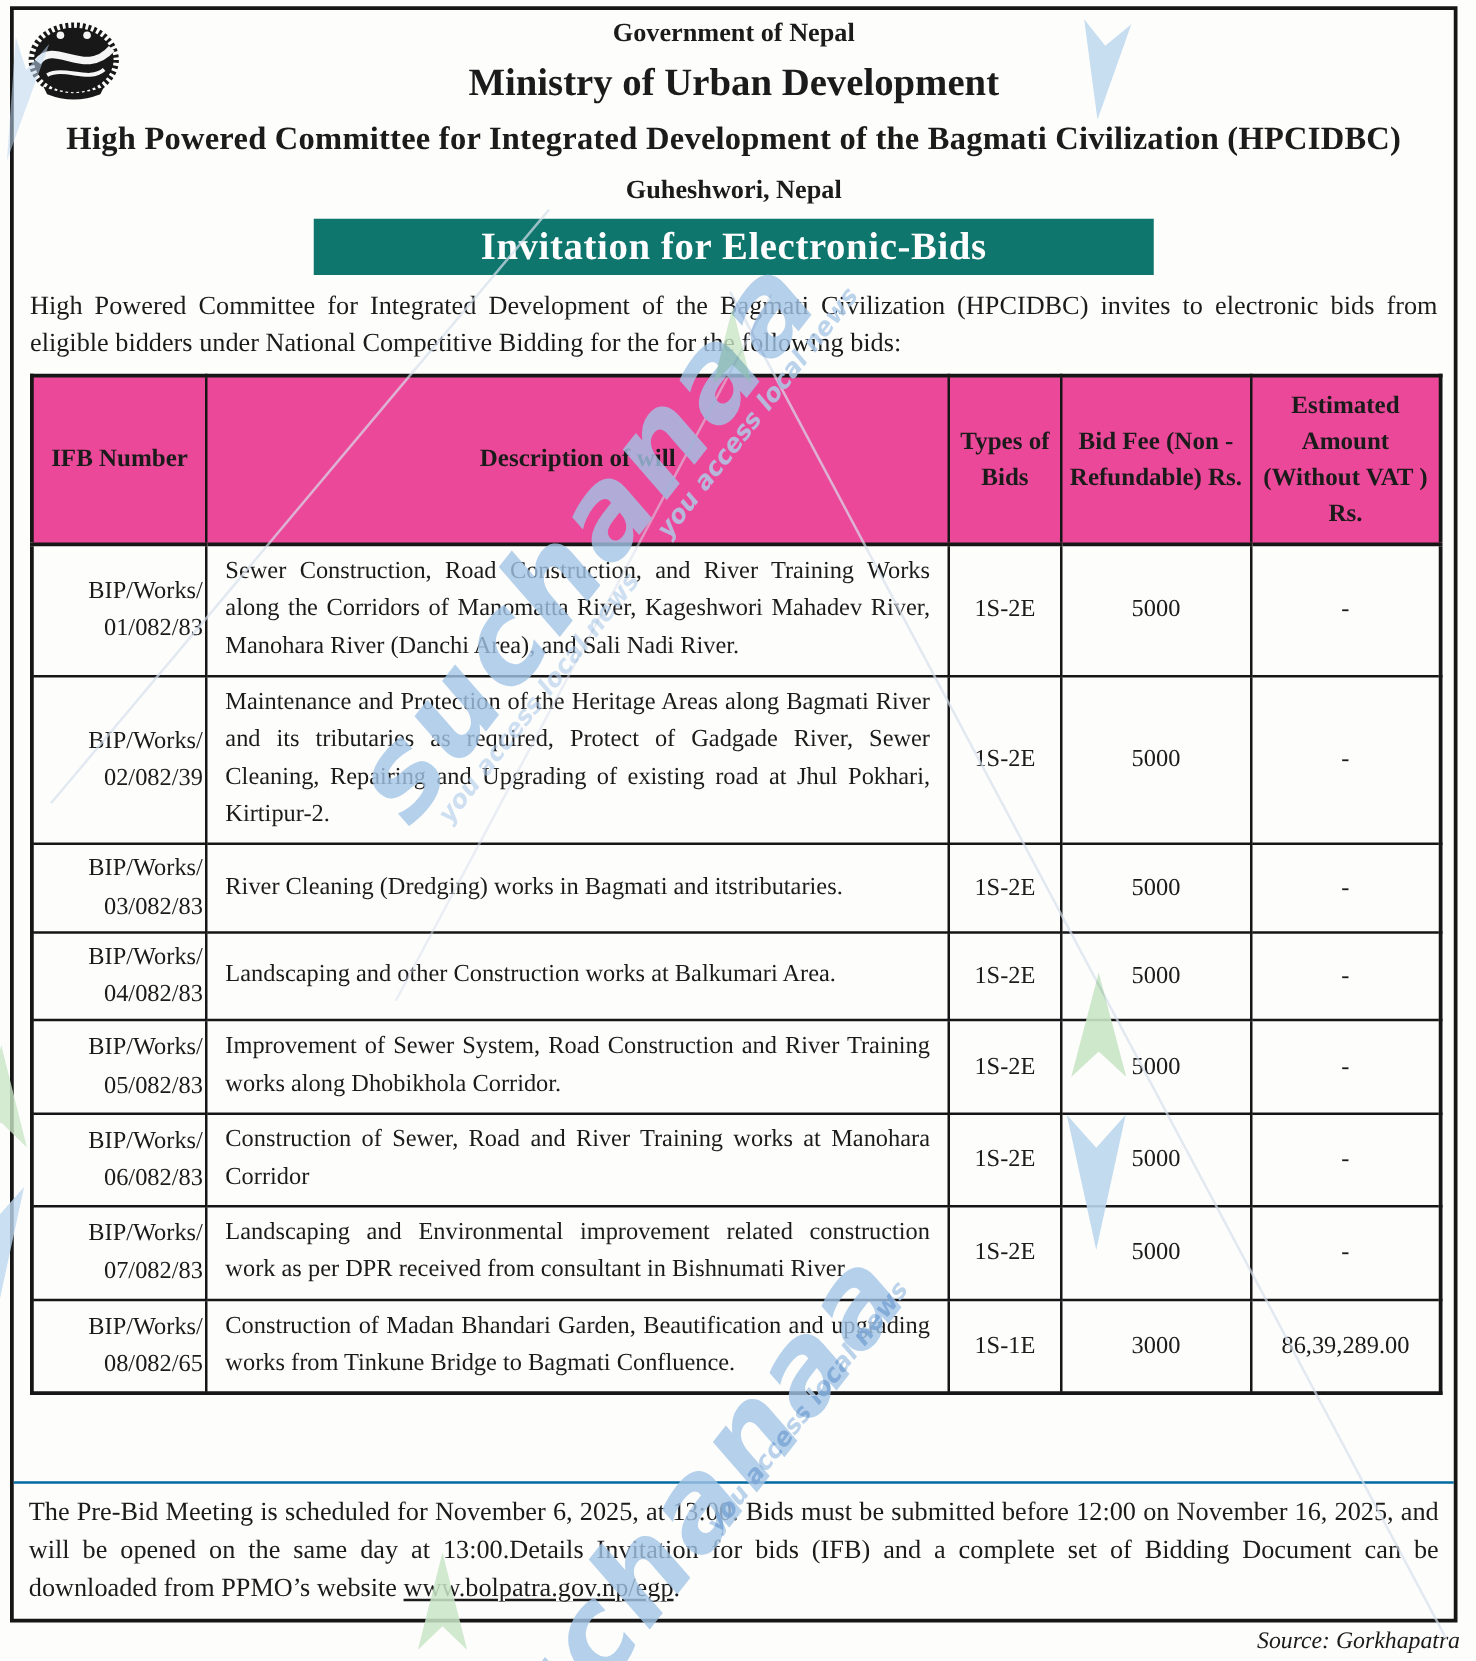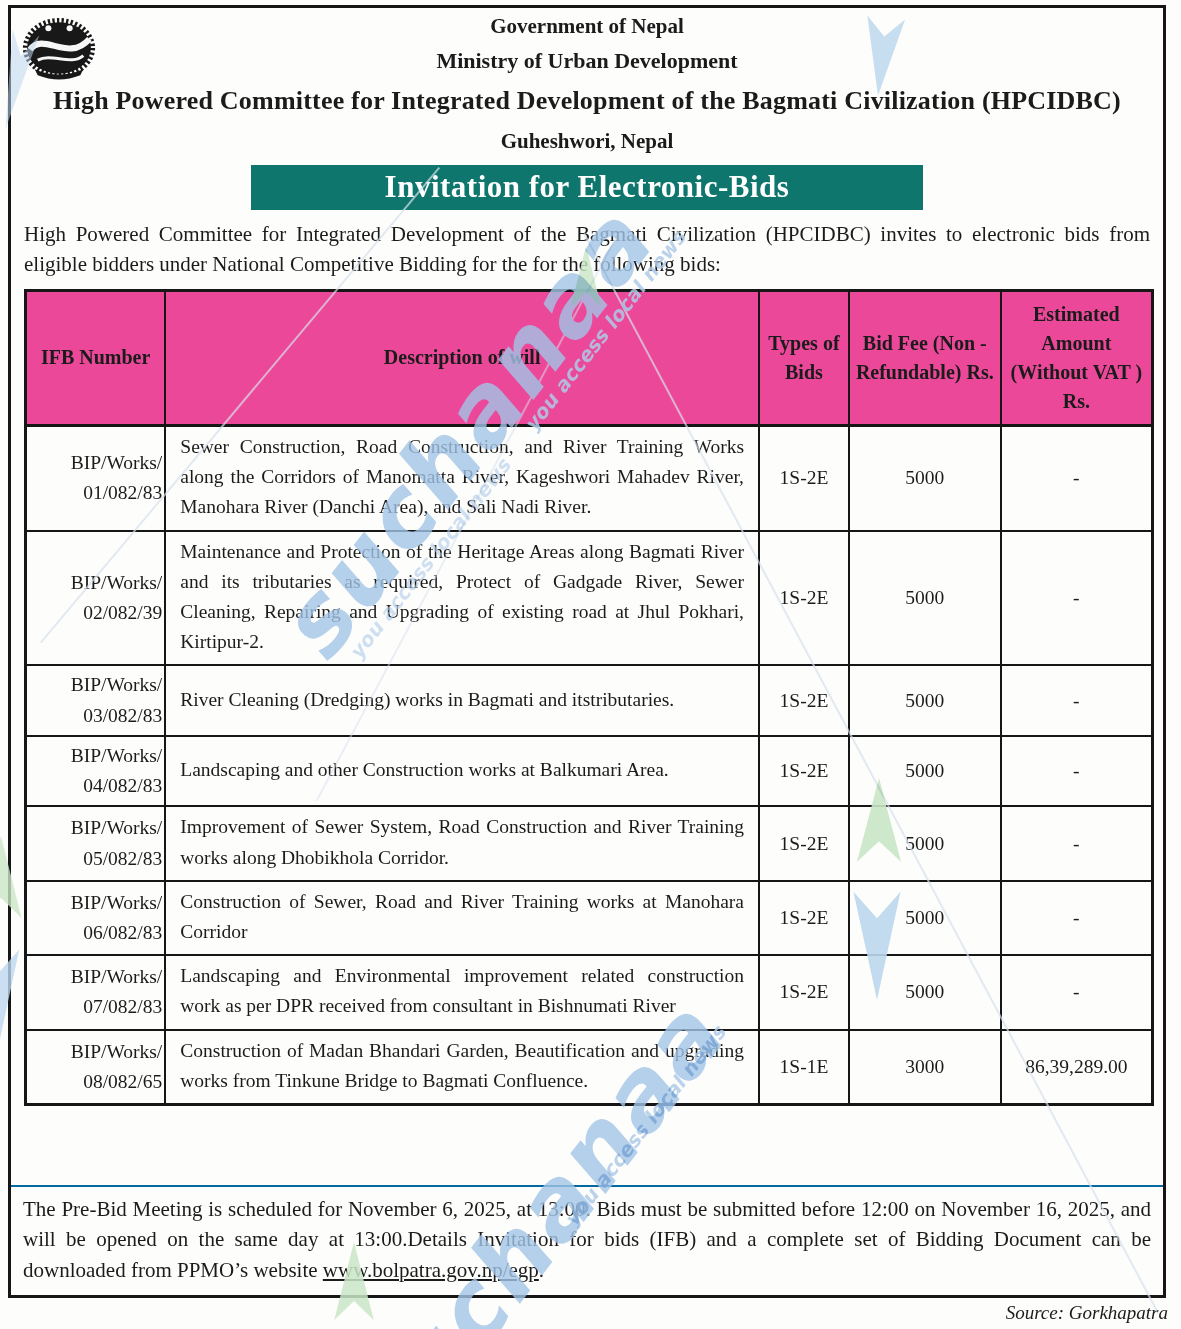--- a/index.html
+++ b/index.html
@@ -8,21 +8,21 @@
     position:relative; overflow:hidden; background:#fdfdfc;
     font-family:"Liberation Serif", serif; color:#1b1b1b;
   }
   .doc {
     position:absolute; left:8px; top:5px; width:1158px; height:1293px;
     border:3px solid #161616; background:transparent; padding:0 13px;
   }
   .emblem { position:absolute; left:10px; top:4px; width:76px; height:72px; }
   .hdr { text-align:center; }
   .h-gov   { font-size:21px; font-weight:bold; margin-top:6px; }
-  .h-min   { font-size:22px; font-weight:bold; margin-top:9px; }
+  .h-min   { font-size:31px; font-weight:bold; margin-top:9px; }
   .h-com   { font-size:26px; font-weight:bold; margin-top:12px; letter-spacing:.2px; }
   .h-loc   { font-size:21px; font-weight:bold; margin-top:13px; }
   .banner {
     margin:11px auto 0; width:672px; height:45px; background:#0f766e;
     color:#fff; font-size:31px; font-weight:bold; text-align:center;
     line-height:44px; letter-spacing:.5px;
   }
   .pubdate { font-size:22px; font-weight:bold; margin-top:13px; }
   .pubdate sup { font-size:13px; }
   .intro { font-size:21px; margin-top:9px; text-align:justify; line-height:1.45; }

